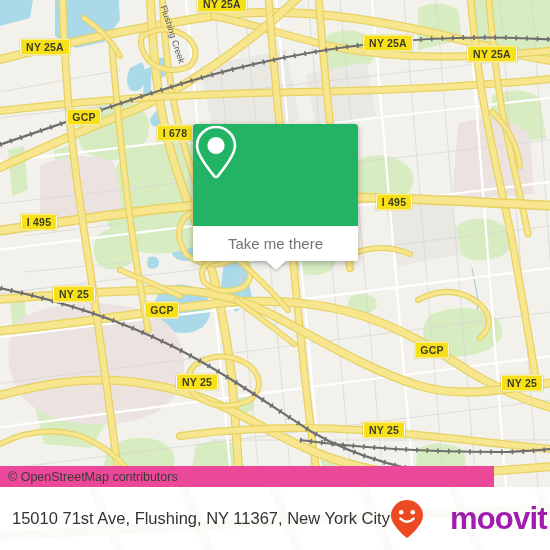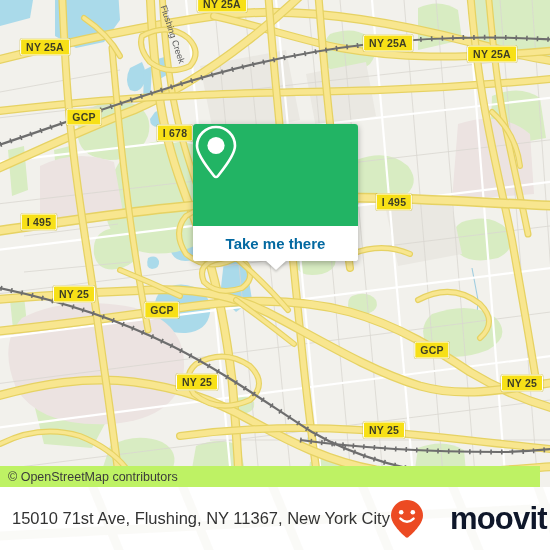--- a/index.html
+++ b/index.html
@@ -38,22 +38,22 @@
   .maplabel{
     position:absolute;
     font-size:9px;
     color:#5a5a5a;
     white-space:nowrap;
     transform-origin:0 0;
   }
 
   
   #attribution{
-    position:absolute;left:0;top:466px;width:540px;height:21px;
-    background:#bef264;
+    position:absolute;left:0;top:466px;width:494px;height:21px;
+    background:#ec4899;
     display:flex;align-items:center;
   }
   #attribution span{
     font-size:12.5px;color:#3b3b3b;padding-left:8px;
     font-family:"Liberation Sans", sans-serif;
   }
 
   
   #popup{
     position:absolute;left:193px;top:124px;width:165px;height:137px;
@@ -68,21 +68,21 @@
     border-radius:3px 3px 0 0;
     display:flex;align-items:center;justify-content:center;
   }
   #popup-foot{
     height:35px;width:100%;
     background:#ffffff;
     border-radius:0 0 3px 3px;
     display:flex;align-items:center;justify-content:center;
   }
   #popup-foot span{
-    font-size:15px;color:#0369a1;font-weight:bold;
+    font-size:15px;color:#737373;
   }
   #popup-tail{
     position:absolute;left:50%;bottom:-9px;margin-left:-11px;
     width:0;height:0;
     border-left:11px solid transparent;
     border-right:11px solid transparent;
     border-top:10px solid #ffffff;
     filter:drop-shadow(0 2px 1px rgba(0,0,0,.18));
   }
 
@@ -93,21 +93,21 @@
   }
   #footer-watermark{position:absolute;left:0;top:-60px;width:550px;height:130px;opacity:.30;}
   #footer-row{
     position:absolute;left:0;top:0;width:538px;height:63px;
     display:flex;align-items:center;justify-content:space-between;
     padding:0 12px;box-sizing:border-box;
   }
   #address{font-size:16.5px;color:#333333;white-space:nowrap;}
   #brand{display:flex;align-items:center;gap:2px;}
   #brand-word{
-    font-size:31px;font-weight:bold;color:#0f172a;
+    font-size:31px;font-weight:bold;color:#a21caf;
     letter-spacing:-0.8px;line-height:31px;margin-left:24px;
   }
 </style>
 </head>
 <body>
 
 <div id="app">
 
   <div id="map">
 

